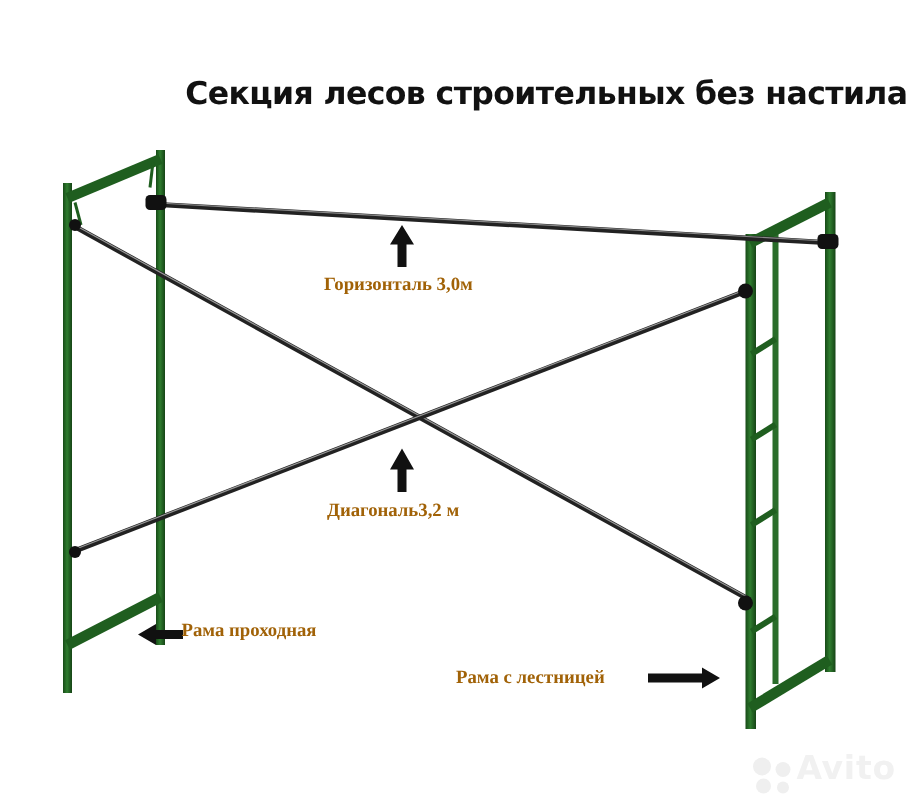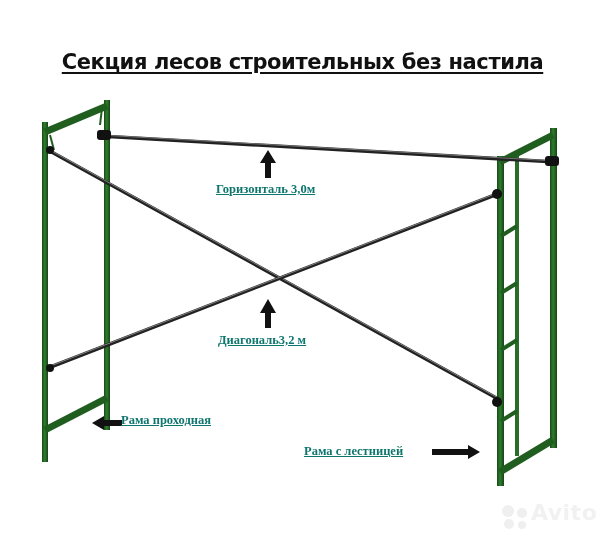--- a/index.html
+++ b/index.html
@@ -1,25 +1,25 @@
 <!DOCTYPE html>
 <html><head>
   <meta charset="utf-8">
   <style>
     html, body { margin: 0; padding: 0; background: #ffffff; }
     body { width: 605px; height: 540px; position: relative; overflow: hidden; font-family: "Liberation Serif", serif; }
     .title {
-      position: absolute; left: 0; top: 50px; width: 605px; text-align: center;
+      position: absolute; left: 0; top: 50px; width: 605px; text-align: right;
       font-family: "DejaVu Sans", sans-serif; font-size: 21px; font-weight: bold;
-      color: #111; text-decoration: underline; text-underline-offset: 3px; letter-spacing: -0.4px;
+      color: #111; text-underline-offset: 3px; letter-spacing: -0.4px;
     }
     svg.diagram { position: absolute; left: 0; top: 0; }
     .label {
       position: absolute; font-family: "Liberation Serif", serif; font-weight: bold;
-      font-size: 12.5px; color: #0f766e; text-decoration: underline; white-space: nowrap;
+      font-size: 12.5px; color: #a16207; white-space: nowrap;
     }
     .watermark {
       position: absolute; left: 497px; top: 500px; font-family: "DejaVu Sans", sans-serif;
       font-size: 22px; font-weight: bold; color: #f1f1f1; letter-spacing: 0.5px;
     }
     .wm-dots { position: absolute; left: 500px; top: 503px; }
   </style>
 </head>
 <body>
 

